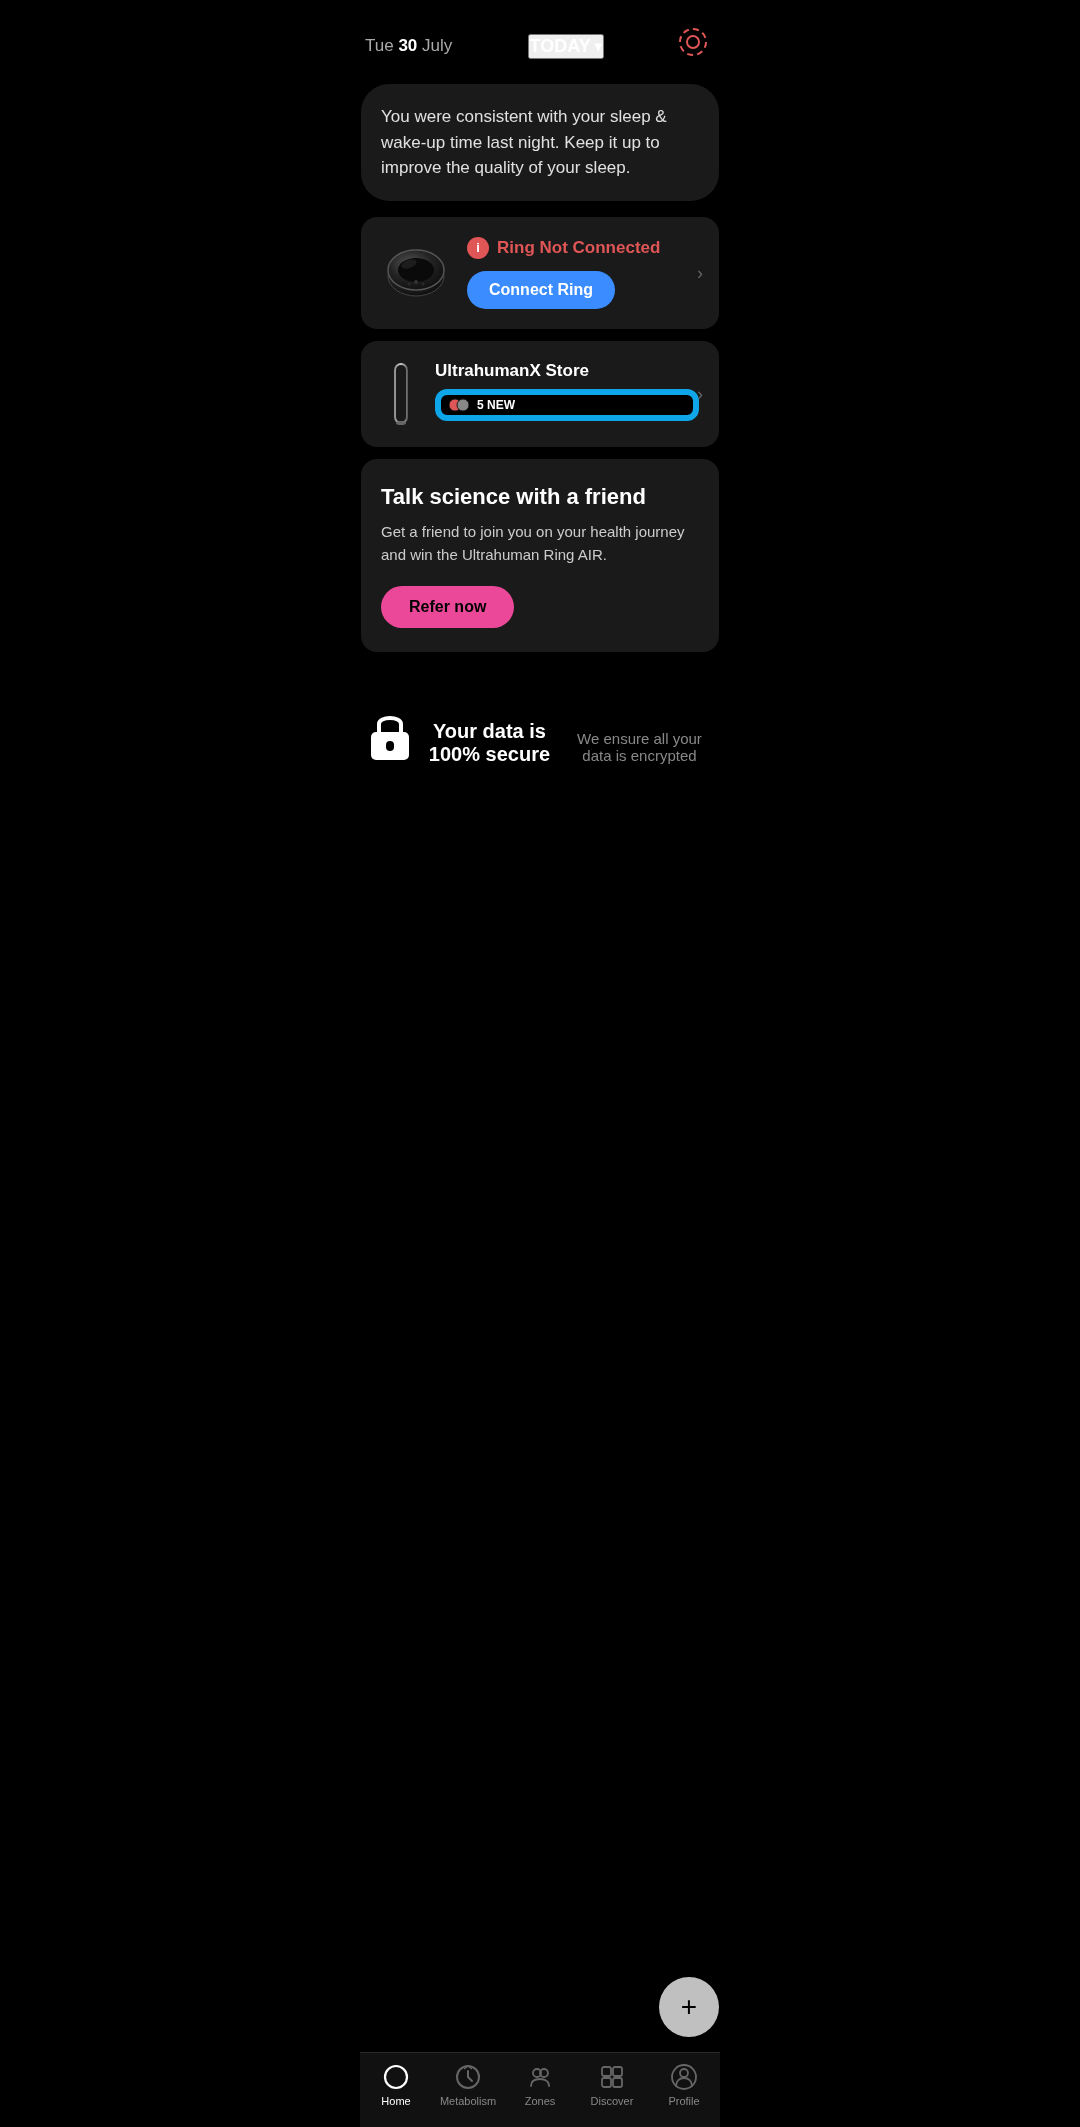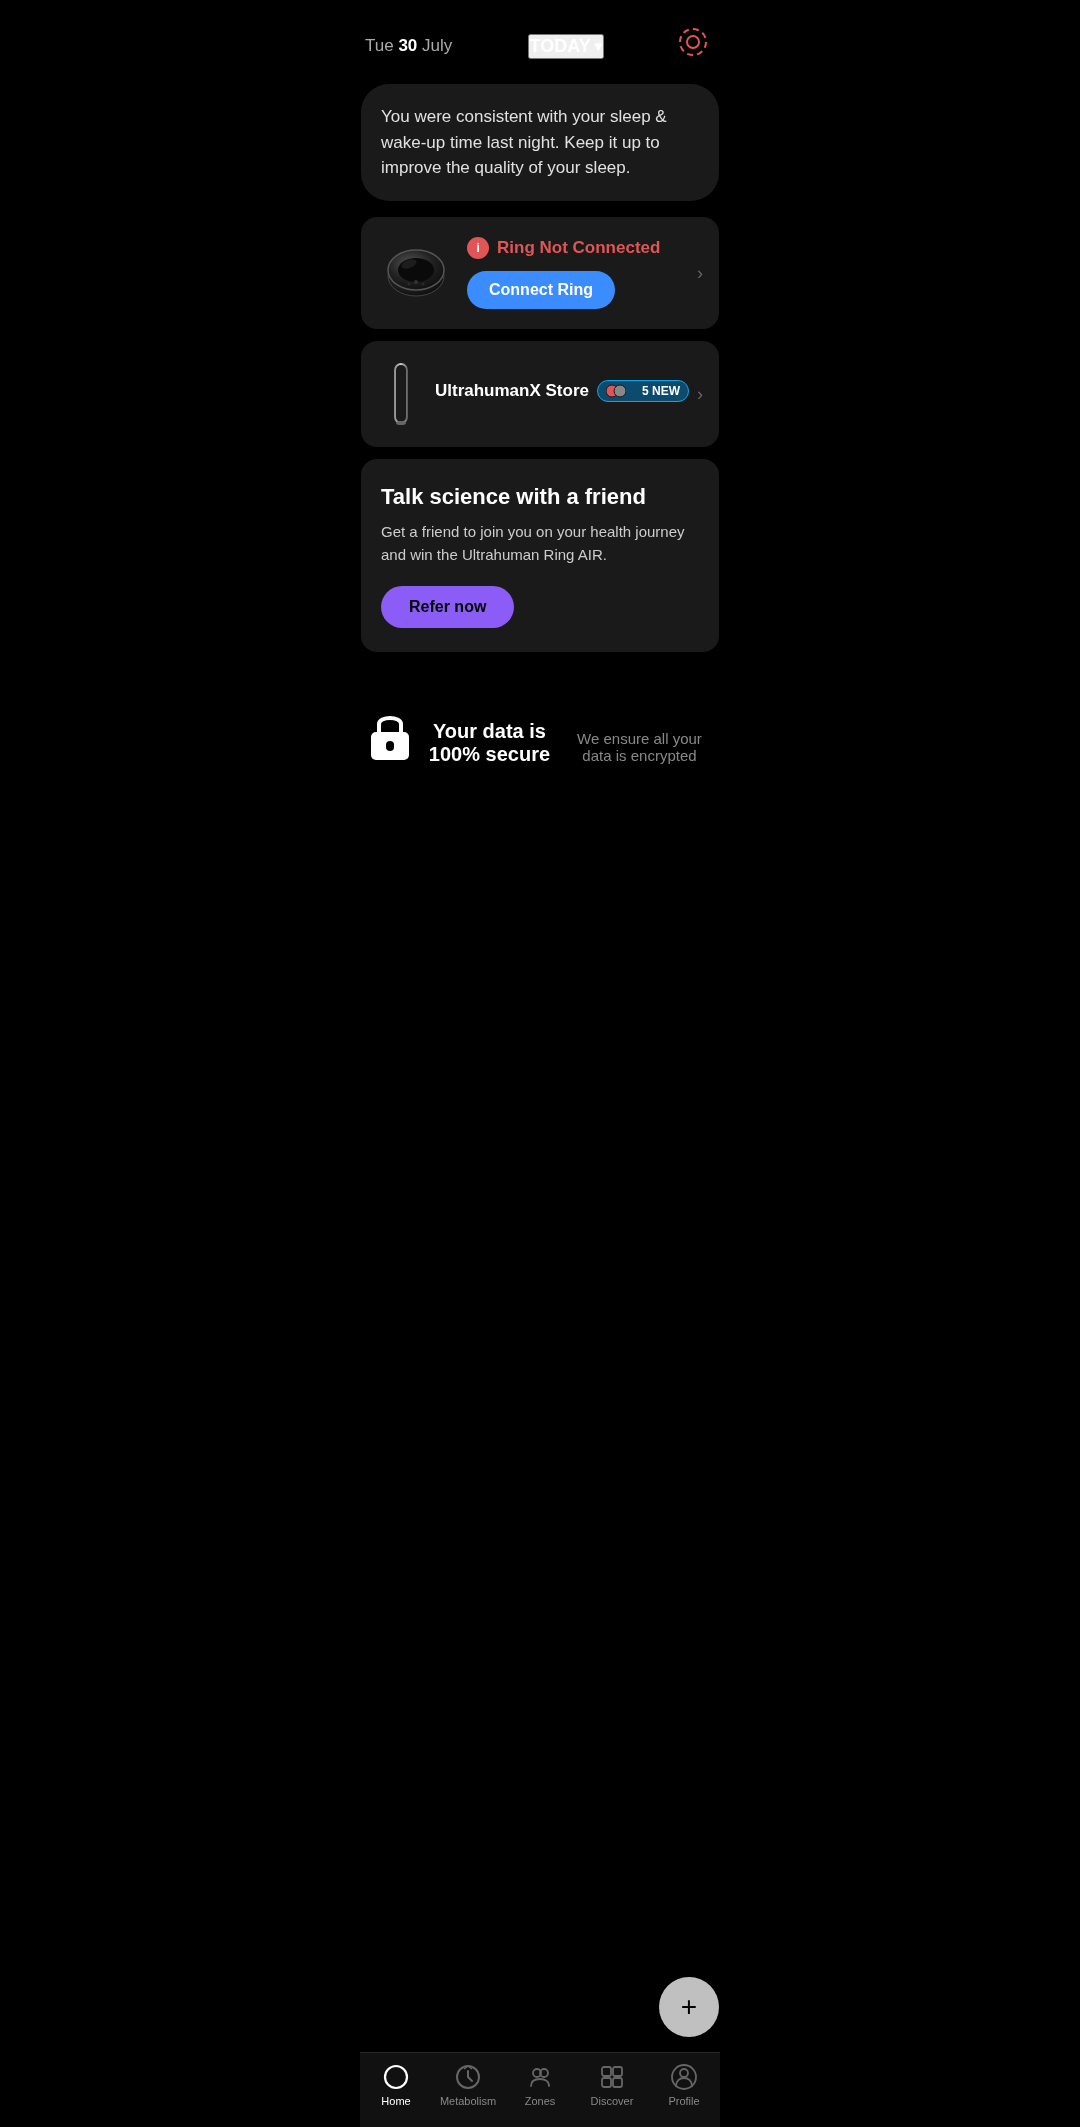--- a/index.html
+++ b/index.html
@@ -163,40 +163,40 @@
       flex-shrink: 0;
       display: flex;
       align-items: center;
       justify-content: center;
     }
     .store-info {
       flex: 1;
     }
     .store-title-row {
       display: flex;
-      align-items: center;
       gap: 8px;
       margin-bottom: 6px;
+      flex-direction: column;
     }
     .store-title {
       font-size: 17px;
       font-weight: 600;
       color: #fff;
     }
     .store-badge {
-      background: #0c4a6e;
-      border: 1px solid #0ea5e9;
+      background: #000000;
+      border: 6px solid #0ea5e9;
       border-radius: 12px;
       padding: 2px 8px;
       font-size: 12px;
       font-weight: 600;
       color: #fff;
       display: flex;
       align-items: center;
-      gap: 16px;
+      gap: 8px;
     }
     .store-desc {
       font-size: 14px;
       color: #888;
       line-height: 1.4;
     }
 
     
     .referral-card {
       background: #1a1a1a;
@@ -211,21 +211,21 @@
       margin-bottom: 10px;
       line-height: 1.3;
     }
     .referral-desc {
       font-size: 15px;
       color: #ccc;
       margin-bottom: 20px;
       line-height: 1.5;
     }
     .refer-btn {
-      background: #8b5cf6;
+      background: #ec4899;
       color: #000;
       border: none;
       border-radius: 28px;
       padding: 12px 28px;
       font-size: 16px;
       font-weight: 600;
       cursor: pointer;
     }
 
     

